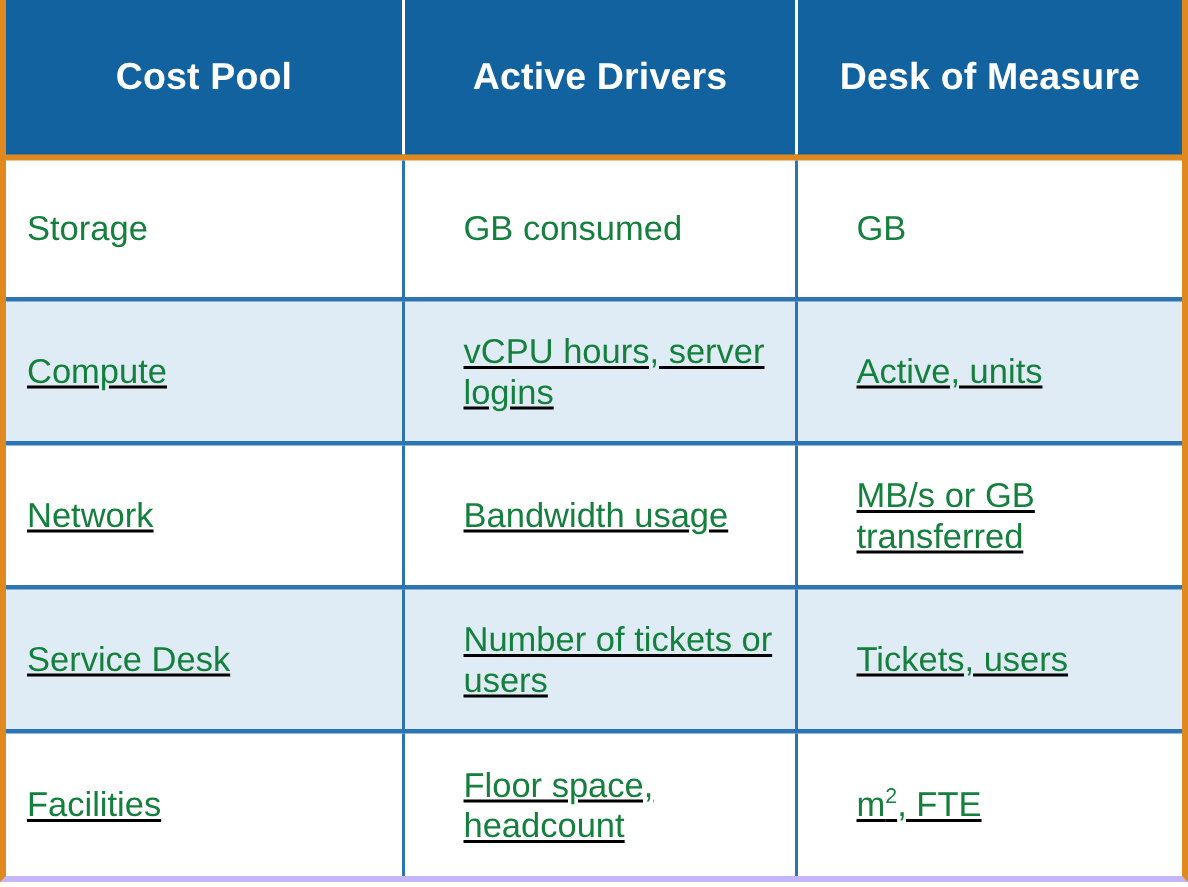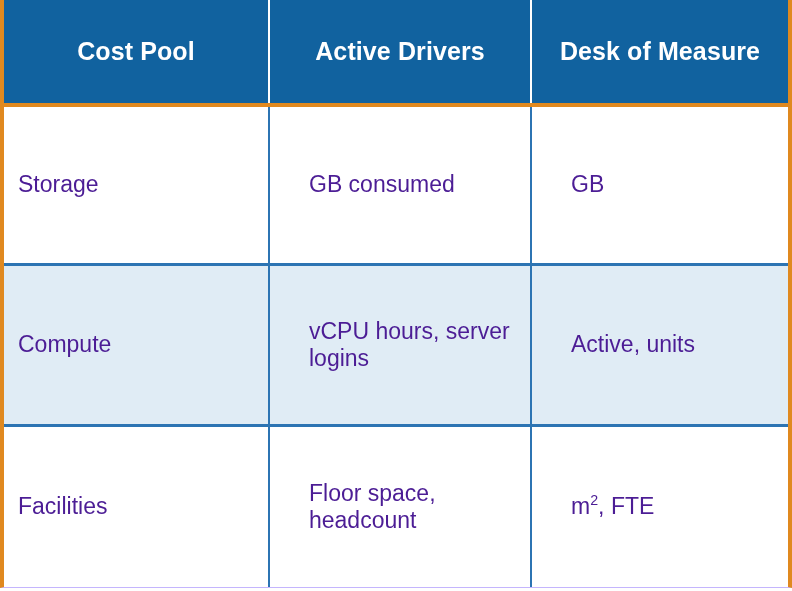--- a/index.html
+++ b/index.html
@@ -16,21 +16,21 @@
 
   #table-frame {
     position: absolute;
     left: 0px;
     top: 0px;
     width: 792px;
     height: 588px;
     box-sizing: border-box;
     border-left: 4px solid #e0891f;
     border-right: 4px solid #e0891f;
-    border-bottom: 1px solid #c4b5fd;
+    border-bottom: 4px solid #c4b5fd;
     background: #ffffff;
   }
 
   table.cost-pool-table {
     width: 100%;
     height: 100%;
     border-collapse: collapse;
     table-layout: fixed;
   }
 
@@ -55,25 +55,26 @@
   }
   thead th.col-sep-l {
     border-left: 2px solid #ffffff;
   }
 
   tbody tr {
     height: 69px;
   }
   tbody tr.tall {
     height: 70px;
+    text-decoration: underline;
   }
 
   tbody td {
     font-size: 23px;
-    color: #4c1d95;
+    color: #15803d;
     vertical-align: middle;
     padding: 4px 12px 4px 14px;
     line-height: 1.18;
     border-bottom: 3px solid #2c74b3;
     background: #ffffff;
   }
   tbody tr:last-child td {
     border-bottom: none;
   }
   tbody tr.alt td {
@@ -129,21 +130,31 @@
         <td class="col-sep-l">GB consumed</td>
         <td class="col-sep-l">GB</td>
       </tr>
 
       <tr class="alt tall">
         <td>Compute</td>
         <td class="col-sep-l">vCPU hours, server logins</td>
         <td class="col-sep-l">Active, units</td>
       </tr>
 
+      <tr class="tall">
+        <td>Network</td>
+        <td class="col-sep-l">Bandwidth usage</td>
+        <td class="col-sep-l">MB/s or GB transferred</td>
+      </tr>
 
+      <tr class="alt tall">
+        <td>Service Desk</td>
+        <td class="col-sep-l">Number of tickets or users</td>
+        <td class="col-sep-l">Tickets, users</td>
+      </tr>
 
 
 
       <tr class="tall">
         <td>Facilities</td>
         <td class="col-sep-l">Floor space, headcount</td>
         <td class="col-sep-l"><span>m</span><sup class="sup-2">2</sup><span>, FTE</span></td>
       </tr>
 
     </tbody>

